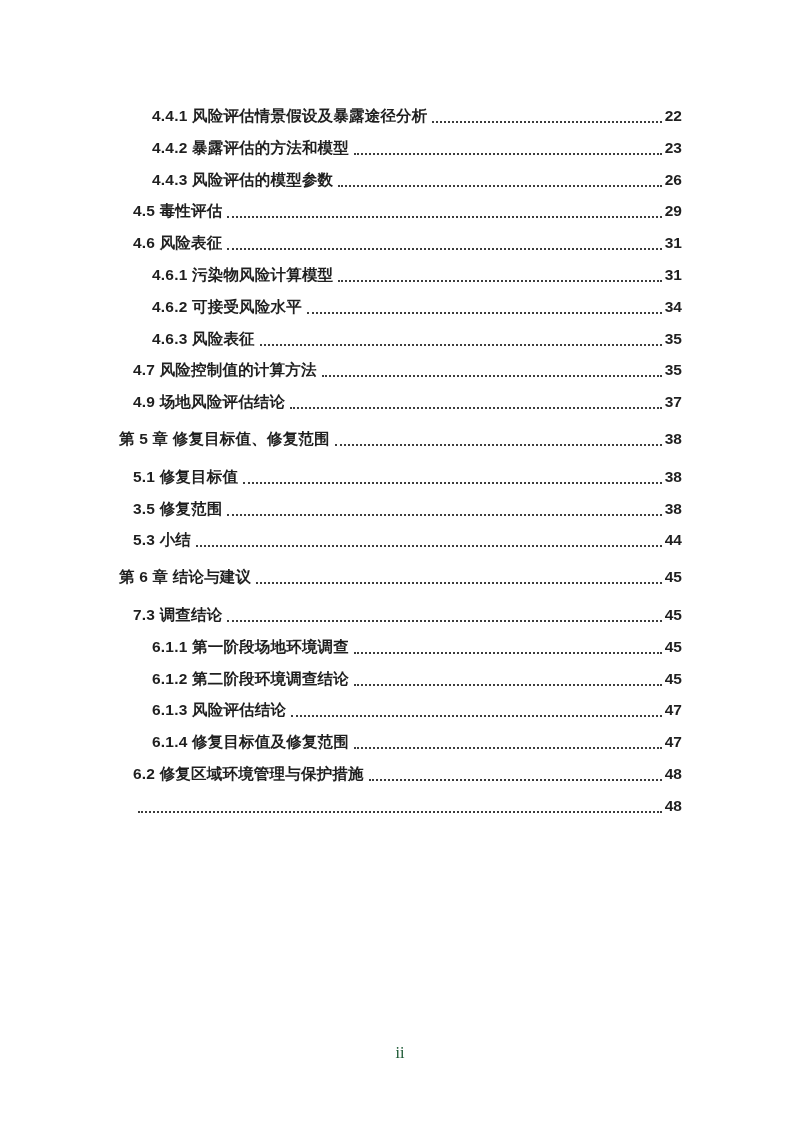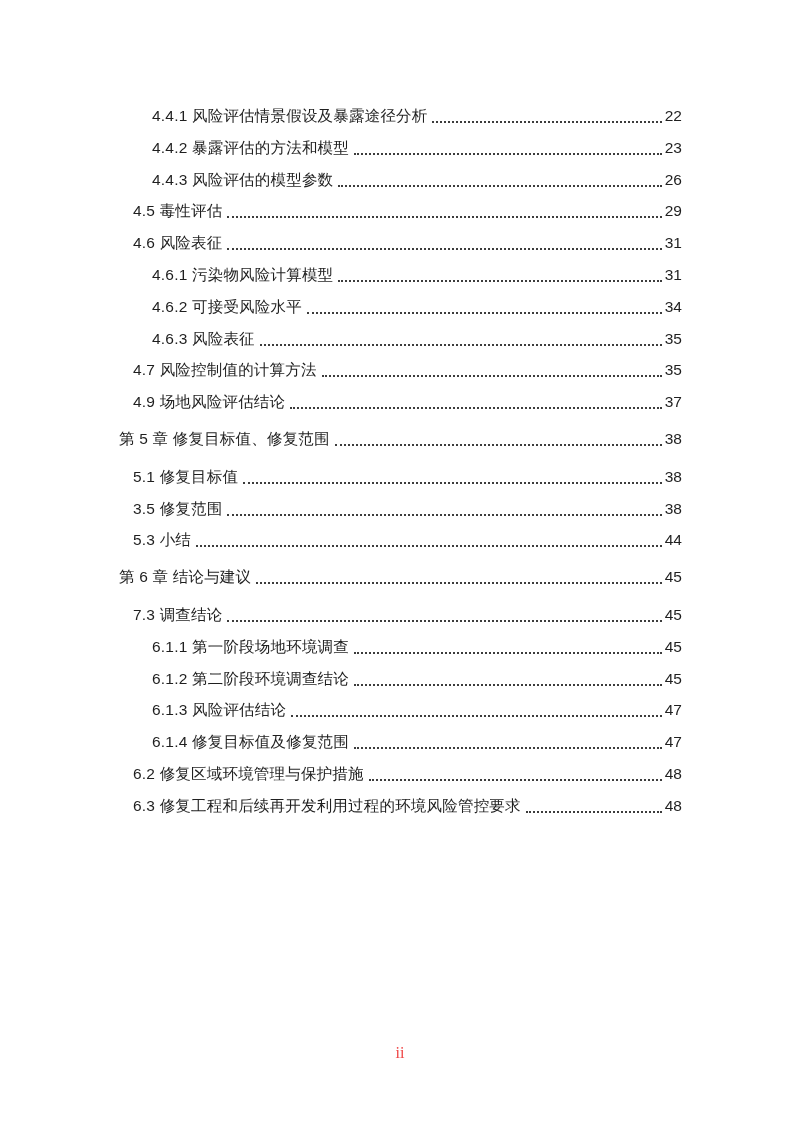--- a/index.html
+++ b/index.html
@@ -21,21 +21,21 @@
     position: absolute;
     top: 106px;
     left: 119px;
     width: 563px;
   }
   .toc-row {
     display: flex;
     align-items: flex-start;
     height: 31.8px;
     font-size: 15.5px;
-    font-weight: 400;
+    font-weight: 700;
     line-height: 20px;
   }
   .toc-row.lvl1 { margin-top: 5px; margin-bottom: 6px; justify-content: center; }
   .toc-row.lvl2 { padding-left: 14px; }
   .toc-row.lvl3 { padding-left: 33px; }
   .toc-label {
     white-space: nowrap;
     letter-spacing: 0.2px;
   }
   .toc-leader {
@@ -49,21 +49,21 @@
     white-space: nowrap;
   }
   .footer {
     position: absolute;
     top: 1044px;
     left: 0;
     width: 100%;
     text-align: center;
     font-family: "Liberation Serif", "DejaVu Serif", serif;
     font-size: 16px;
-    color: #ef4444;
+    color: #14532d;
   }
 </style>
 </head>
 <body>
 
 <div class="page">
 
   <div class="toc">
   <div class="toc-row lvl3">
     <span class="toc-label">4.4.1 风险评估情景假设及暴露途径分析</span>
@@ -186,21 +186,20 @@
     <span class="toc-page">47</span>
   </div>
 
   <div class="toc-row lvl2">
     <span class="toc-label">6.2 修复区域环境管理与保护措施</span>
     <span class="toc-leader"></span>
     <span class="toc-page">48</span>
   </div>
 
   <div class="toc-row lvl2">
-    <span class="toc-label">6.3 修复工程和后续再开发利用过程的环境风险管控要求</span>
     <span class="toc-leader"></span>
     <span class="toc-page">48</span>
   </div>
 </div>
 
   <div class="footer">ii</div>
 
 </div>
 
 </body></html>

